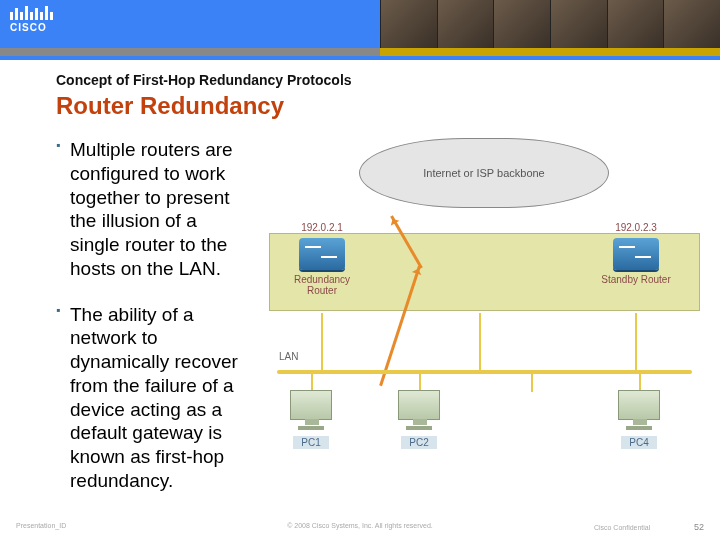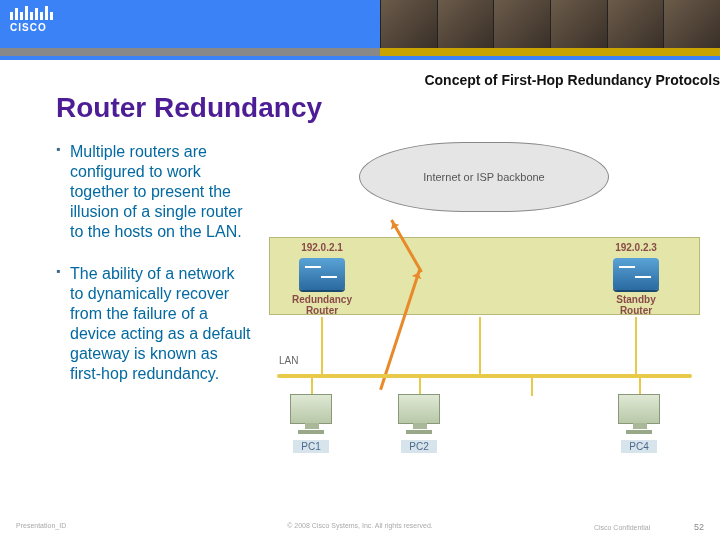--- a/index.html
+++ b/index.html
@@ -16,30 +16,30 @@
   .logo-bars span:nth-child(6){height:12px;margin-top:2px}
   .logo-bars span:nth-child(7){height:8px;margin-top:6px}
   .logo-bars span:nth-child(8){height:14px;margin-top:0}
   .logo-bars span:nth-child(9){height:8px;margin-top:6px}
   .logo-text { font-size: 10px; letter-spacing: 1px; font-weight: bold; }
   .photostrip { position: absolute; right: 0; top: 0; height: 48px; width: 340px; display: flex; }
   .photostrip div { flex: 1; background: linear-gradient(135deg,#6b5b4a,#3a3028); border-left: 1px solid #222; }
   .greybar { position: absolute; top: 48px; left: 0; right: 0; height: 8px; background: #888; }
   .greybar::after { content:""; position:absolute; right:0; top:0; width:340px; height:8px; background:#c9a300; }
   .content { padding: 12px 0 0 56px; }
-  .subtitle { font-size: 14px; font-weight: bold; color: #111; margin-bottom: 4px; text-align: right; }
-  .title { font-size: 28px; font-weight: bold; color: #4c1d95; margin-bottom: 18px; }
+  .subtitle { font-size: 14px; font-weight: bold; color: #111; margin-bottom: 4px; }
+  .title { font-size: 24px; font-weight: bold; color: #c2410c; margin-bottom: 18px; }
   .body { display: flex; gap: 18px; padding-right: 20px; }
   .bullets { width: 195px; }
-  .bullets li { list-style: none; position: relative; padding-left: 14px; font-size: 16px; line-height: 1.25; color: #0369a1; margin-bottom: 22px; }
+  .bullets li { list-style: none; position: relative; padding-left: 14px; font-size: 19px; line-height: 1.25; color: #000000; margin-bottom: 22px; }
   .bullets li::before { content: "\25AA"; position: absolute; left: 0; top: 0; color: #3a6a8a; font-size: 12px; }
   .diagram { flex: 1; position: relative; height: 330px; }
   .cloud { position: absolute; left: 90px; top: 0; width: 250px; height: 70px; border: 1.5px solid #888; border-radius: 50% / 60%; background: #e5e5e5; display:flex; align-items:center; justify-content:center; font-size:11px; color:#555;}
   .routerband { position:absolute; left:0; right:0; top:95px; height:78px; background:#e3e6a8; border:1px solid #b8b87a;}
-  .router { position:absolute; top:116px; width:70px; text-align:center;font-weight:bold; }
+  .router { position:absolute; top:100px; width:70px; text-align:center; }
   .router .icon { width:46px; height:32px; margin:0 auto 4px; background:linear-gradient(180deg,#5aa3d6,#2a6aa0); border-radius:4px; position:relative; box-shadow:0 2px 0 #1a4a70;}
   .router .icon::before, .router .icon::after { content:""; position:absolute; background:#fff; width:16px; height:2px; top:8px; left:6px;}
   .router .icon::after { top:18px; left:22px; }
   .router-label { font-size:10px; color:#8a4a4a; line-height:1.1; }
   .router-ip { font-size:10px; color:#8a4a4a; position:absolute; top:-16px; width:100%; text-align:center;}
   .r1 { left: 18px; } .r2 { left: 175px; } .r3 { left: 332px; }
   .lanline { position:absolute; left:8px; right:8px; top:232px; height:4px; background:#e8c94a; border-radius:2px;}
   .lanlabel { position:absolute; left:10px; top:213px; font-size:10px; color:#666;}
   .pc { position:absolute; top:252px; width:60px; text-align:center;}
   .pc .mon { width:42px; height:30px; margin:0 auto; background:linear-gradient(180deg,#dfe8d4,#b8c8a8); border:1px solid #889878; position:relative;}

